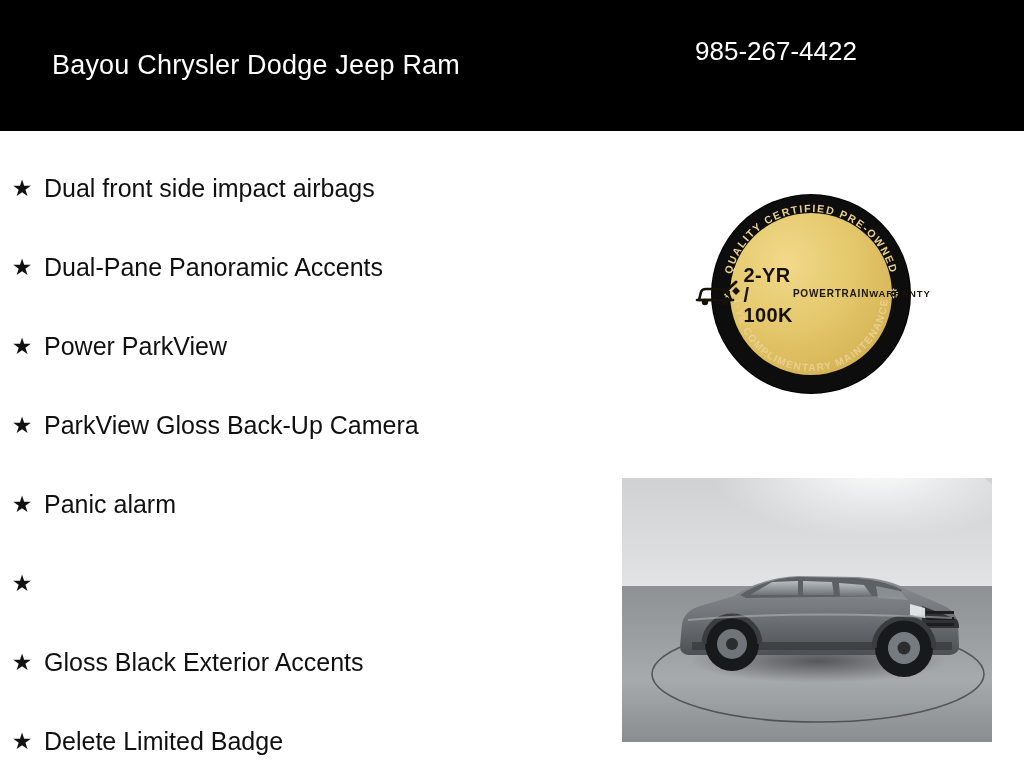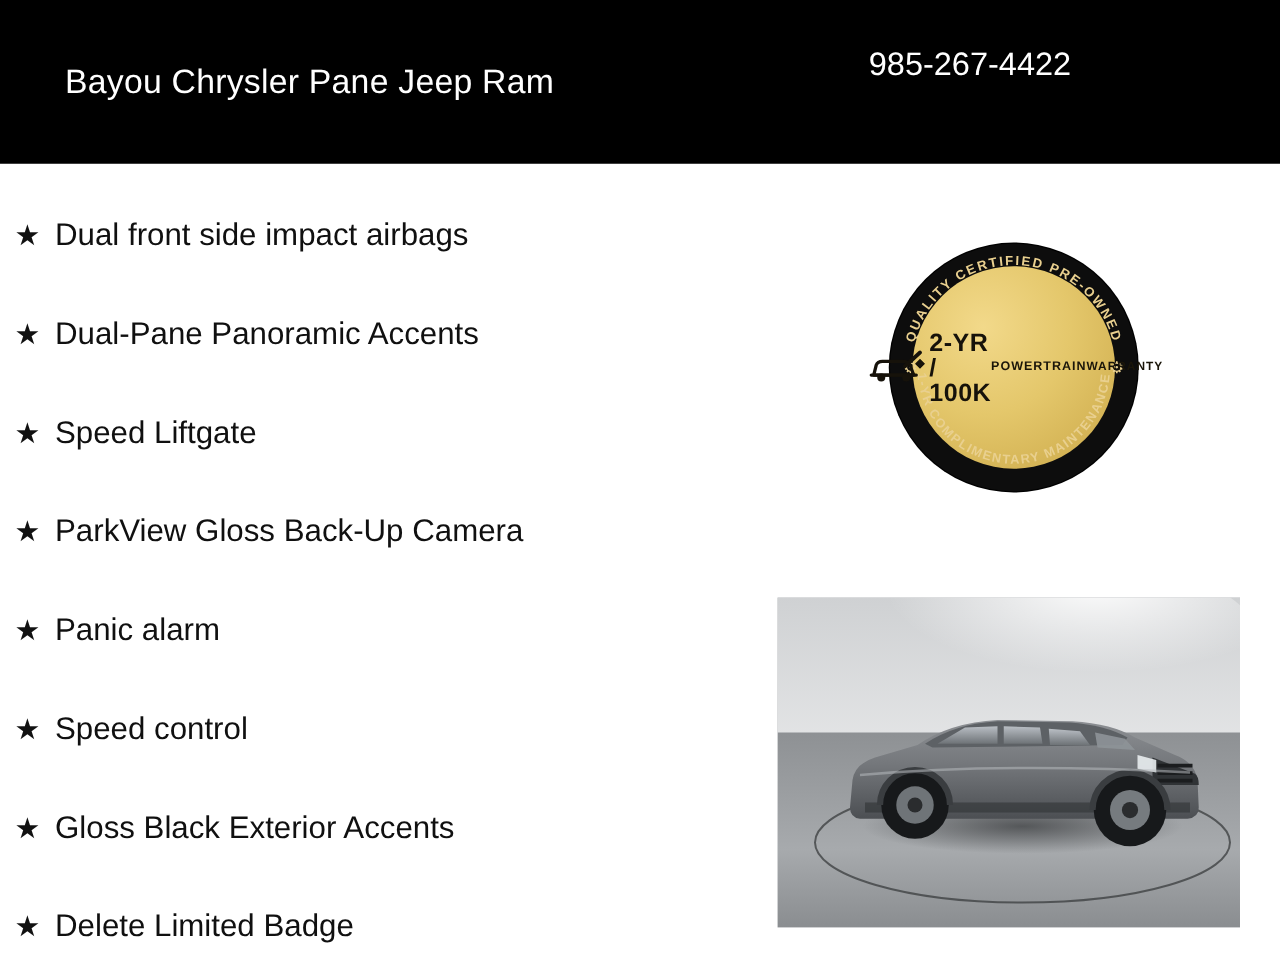--- a/index.html
+++ b/index.html
@@ -200,54 +200,53 @@
   }
 
   .photo svg { display: block; }
 </style>
 </head>
 <body>
 
 <div class="page">
 
   <div class="header">
-    <div class="dealer-name">Bayou Chrysler Pane Jeep Ram</div>
+    <div class="dealer-name">Bayou Chrysler Dodge Jeep Ram</div>
     <div class="dealer-phone">985-267-4422</div>
   </div>
 
   <div class="features">
 
     <div class="feature-row">
       <span class="bullet-star">★</span>
       <span class="feature-label">Dual front side impact airbags</span>
     </div>
 
     <div class="feature-row">
       <span class="bullet-star">★</span>
       <span class="feature-label">Dual-Pane Panoramic Accents</span>
     </div>
 
     <div class="feature-row">
       <span class="bullet-star">★</span>
-      <span class="feature-label">Speed Liftgate</span>
+      <span class="feature-label">Power ParkView</span>
     </div>
 
     <div class="feature-row">
       <span class="bullet-star">★</span>
       <span class="feature-label">ParkView Gloss Back-Up Camera</span>
     </div>
 
     <div class="feature-row">
       <span class="bullet-star">★</span>
       <span class="feature-label">Panic alarm</span>
     </div>
 
     <div class="feature-row">
       <span class="bullet-star">★</span>
-      <span class="feature-label">Speed control</span>
     </div>
 
     <div class="feature-row">
       <span class="bullet-star">★</span>
       <span class="feature-label">Gloss Black Exterior Accents</span>
     </div>
 
     <div class="feature-row">
       <span class="bullet-star">★</span>
       <span class="feature-label">Delete Limited Badge</span>

